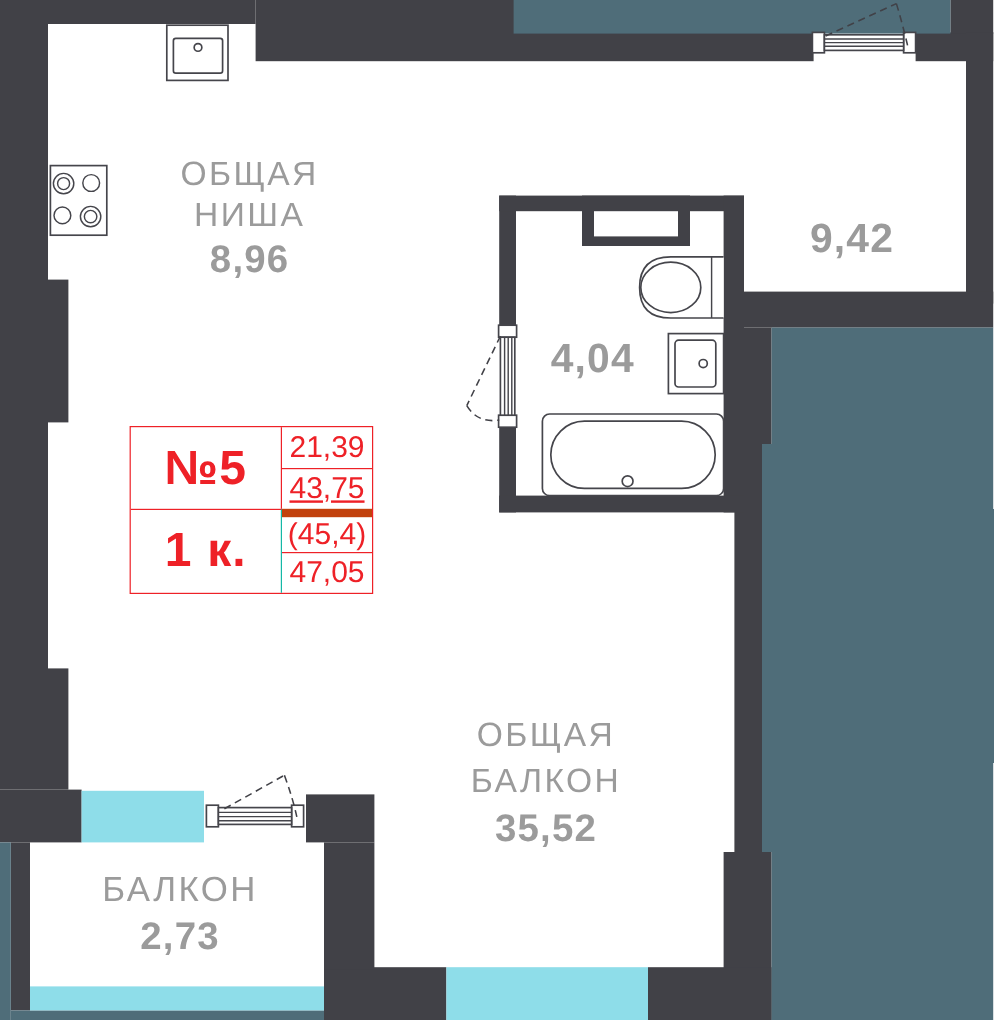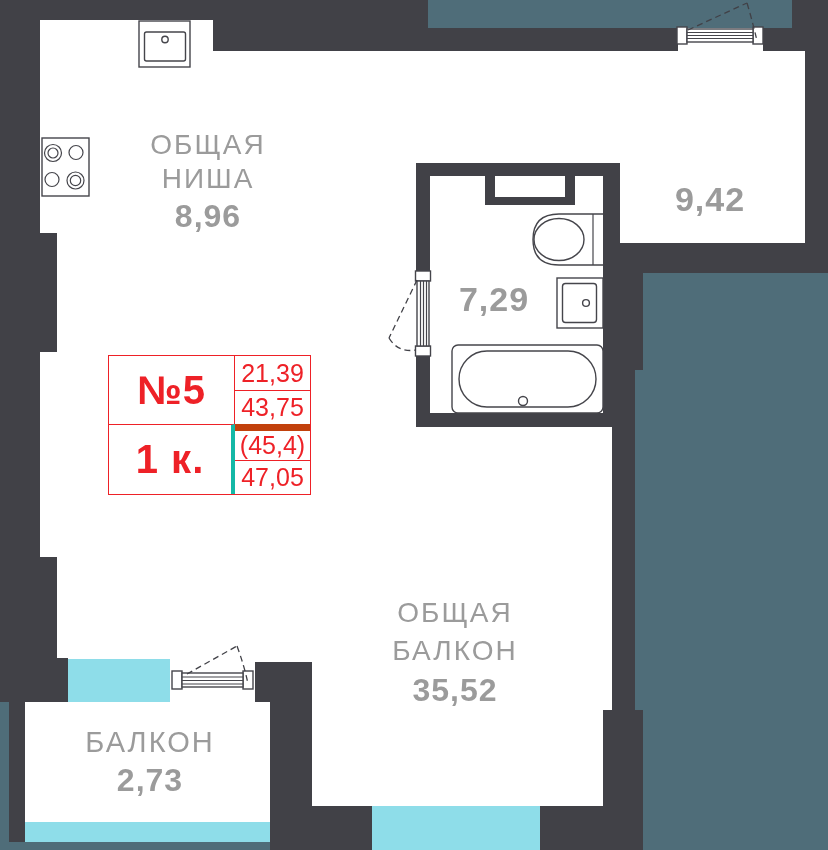--- a/index.html
+++ b/index.html
@@ -19,23 +19,23 @@
   .rarea-solo{font-size:34px;font-weight:700;letter-spacing:1px;}
   .flat-table{
     position:absolute;left:108px;top:355px;width:201px;height:138px;
     border:1px solid #ee2127;display:grid;grid-template-columns:126px 1fr;
     grid-template-rows:repeat(4,1fr);background:#fff;color:#ee2127;
   }
   .tcell{display:flex;align-items:center;justify-content:center;}
   .tbig{font-size:40px;font-weight:700;letter-spacing:1px;}
   .tnum{font-size:25px;font-weight:400;}
   .c-left1{grid-column:1;grid-row:1/3;border-right:1px solid #ee2127;}
-  .c-left2{grid-column:1;grid-row:3/5;border-right:4px solid #14b8a6;border-top:1px solid #ee2127;}
+  .c-left2{grid-column:1;grid-row:3/5;border-right:1px solid #14b8a6;border-top:1px solid #ee2127;}
   .c-r1{grid-column:2;grid-row:1;}
-  .c-r2{grid-column:2;grid-row:2;border-top:1px solid #ee2127;}
+  .c-r2{grid-column:2;grid-row:2;border-top:1px solid #ee2127;text-decoration:underline;}
   .c-r3{grid-column:2;grid-row:3;border-top:7px solid #c2410c;}
   .c-r4{grid-column:2;grid-row:4;border-top:1px solid #ee2127;}
   .fix{fill:#ffffff;stroke:#45454b;stroke-width:1.4;}
   .fixline{fill:none;stroke:#45454b;stroke-width:1.2;}
   .dash{fill:none;stroke:#414147;stroke-width:1.3;stroke-dasharray:6 4;}
 </style>
 </head>
 <body>
 
 <div class="plan">
@@ -153,21 +153,21 @@
     <div class="rname">ОБЩАЯ</div>
     <div class="rname">НИША</div>
     <div class="rarea">8,96</div>
   </div>
 
   <div class="rlabel" style="left:645px;top:180px;width:130px">
     <div class="rarea-solo">9,42</div>
   </div>
 
   <div class="rlabel" style="left:429px;top:280px;width:130px">
-    <div class="rarea-solo">7,29</div>
+    <div class="rarea-solo">4,04</div>
   </div>
 
   <div class="rlabel" style="left:355px;top:594px;width:200px">
     <div class="rname" style="line-height:38px">ОБЩАЯ</div>
     <div class="rname" style="line-height:38px">БАЛКОН</div>
     <div class="rarea">35,52</div>
   </div>
 
   <div class="rlabel" style="left:50px;top:724px;width:200px">
     <div class="rname-sm">БАЛКОН</div>

